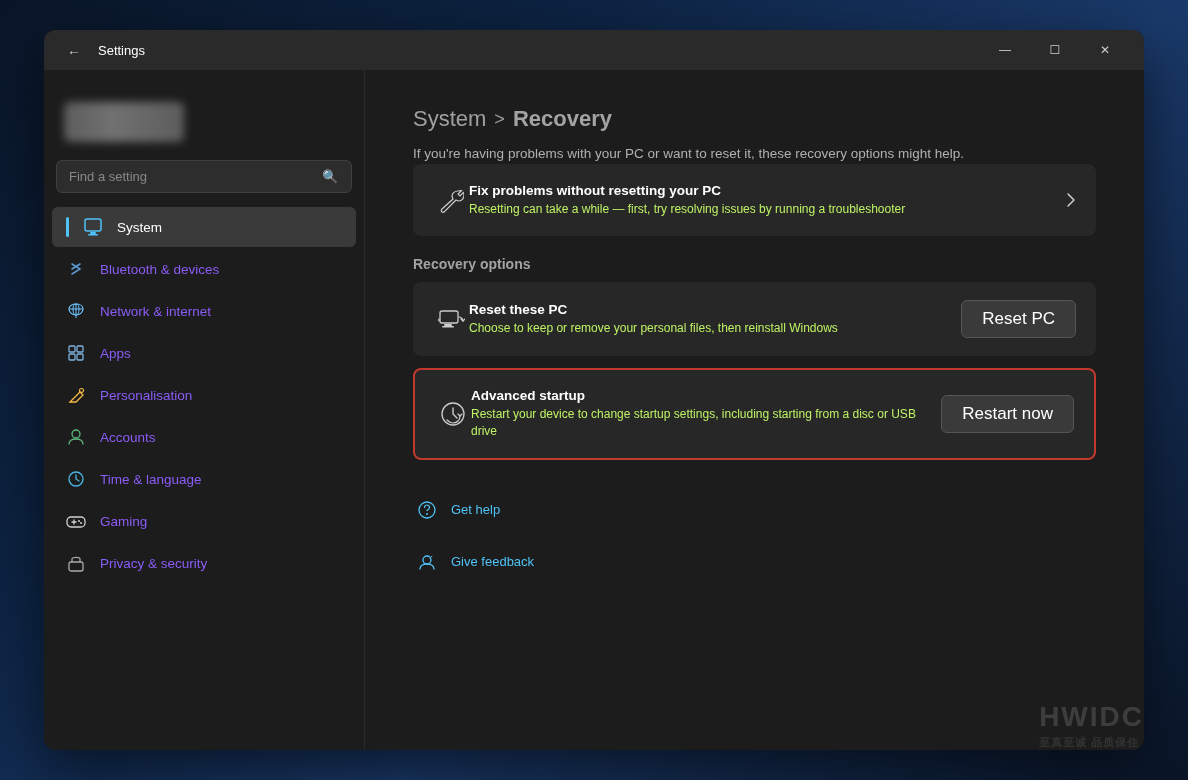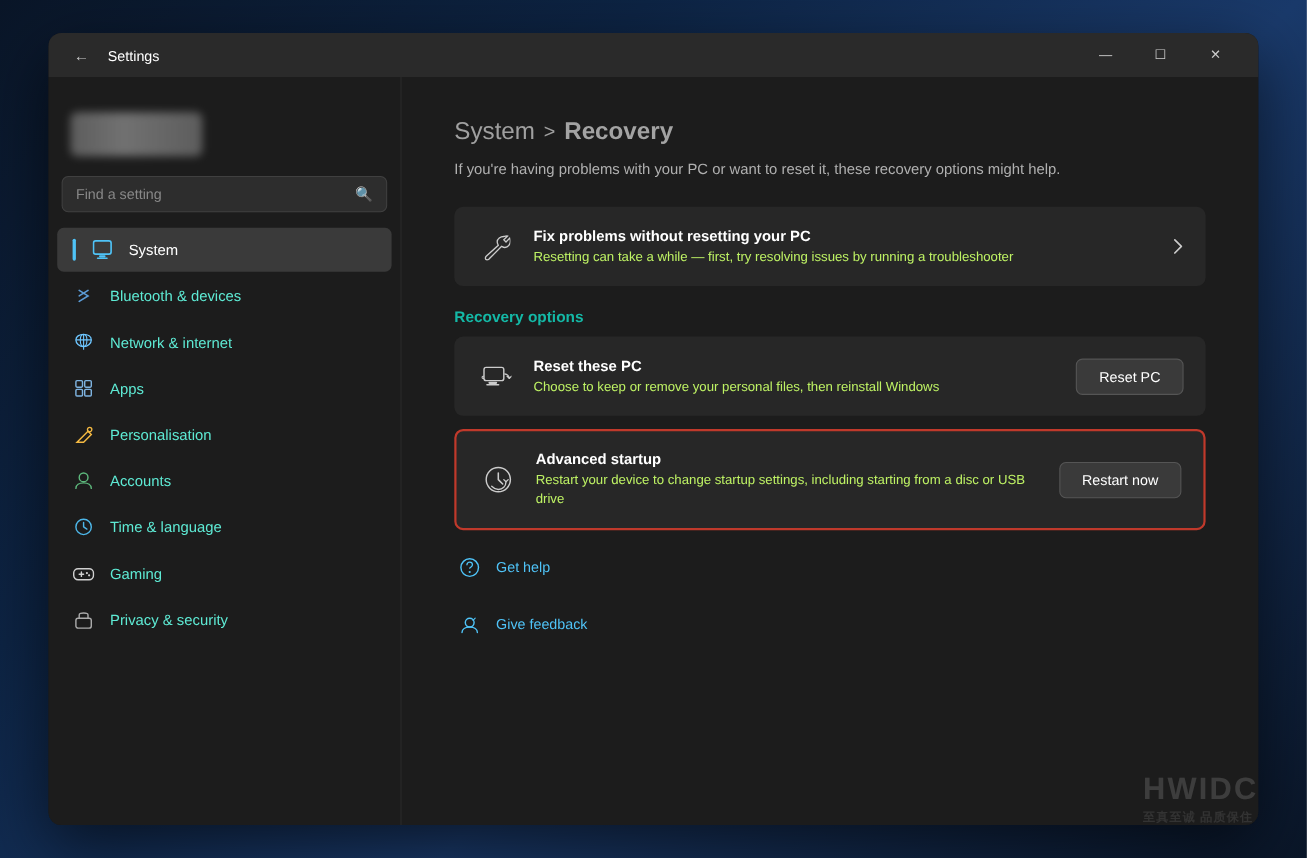--- a/index.html
+++ b/index.html
@@ -115,21 +115,21 @@
     }
     .search-input::placeholder { color: #888; }
     .search-icon-span { color: #888; font-size: 13px; }
     .nav-item {
       display: flex;
       align-items: center;
       gap: 14px;
       padding: 10px 14px;
       border-radius: 6px;
       cursor: pointer;
-      color: #5eead4;
+      color: #8b5cf6;
       font-size: 13.5px;
     }
     .nav-item.active {
       background: #3a3a3a;
       color: #fff;
     }
     .nav-icon {
       width: 20px;
       height: 20px;
       display: flex;
@@ -177,34 +177,32 @@
       font-size: 18px;
     }
     .breadcrumb-current {
       color: #a3a3a3;
       font-size: 22px;
       font-weight: 700;
     }
     .page-desc {
       color: #b0b0b0;
       font-size: 13.5px;
-      margin-bottom: 24px;
       line-height: 1.5;
       max-width: 680px;
     }
     .card {
       background: #272727;
       border-radius: 8px;
       margin-bottom: 12px;
     }
     .card-item {
       display: flex;
       align-items: center;
       padding: 18px 20px;
-      gap: 16px;
     }
     .card-icon {
       width: 36px;
       height: 36px;
       display: flex;
       align-items: center;
       justify-content: center;
       color: #ccc;
       font-size: 20px;
       flex-shrink: 0;
@@ -221,41 +219,41 @@
       font-size: 12px;
       line-height: 1.4;
     }
     .card-action {
       display: flex;
       align-items: center;
       color: #ccc;
       font-size: 16px;
     }
     .section-label {
-      color: #14b8a6;
+      color: #a3a3a3;
       font-size: 14px;
       font-weight: 600;
       margin: 20px 0 10px 0;
     }
     .action-btn {
       background: #3a3a3a;
       border: 1px solid #555;
       color: #fff;
       padding: 8px 20px;
       border-radius: 6px;
-      font-size: 13px;
+      font-size: 17px;
       cursor: pointer;
       white-space: nowrap;
       font-family: 'Segoe UI', Arial, sans-serif;
     }
     .highlighted-card {
       border: 2px solid #c0392b;
       border-radius: 8px;
       background: #272727;
-      margin-bottom: 12px;
+      margin-bottom: 28px;
     }
     .link-area {
       display: flex;
       align-items: center;
       gap: 10px;
       padding: 8px 0;
       margin-top: 8px;
     }
     .link-icon {
       width: 28px;

